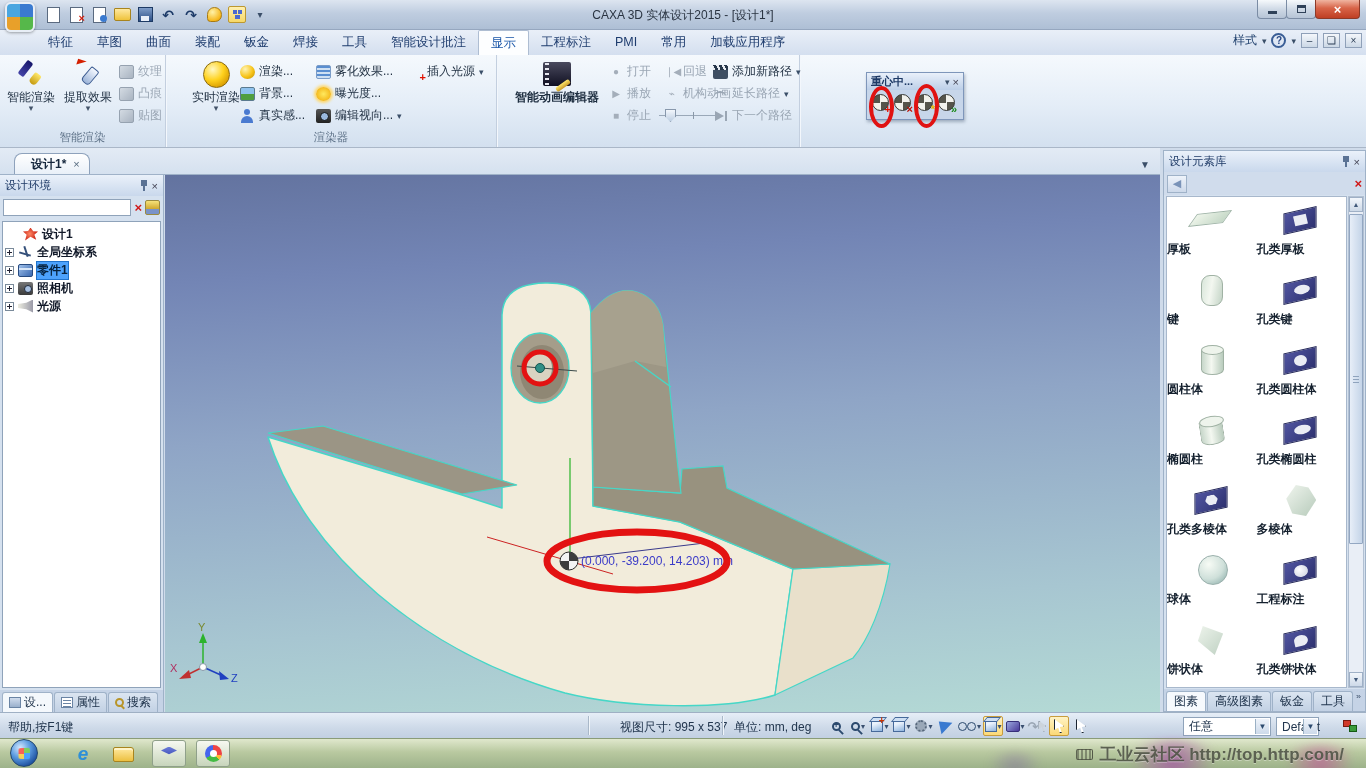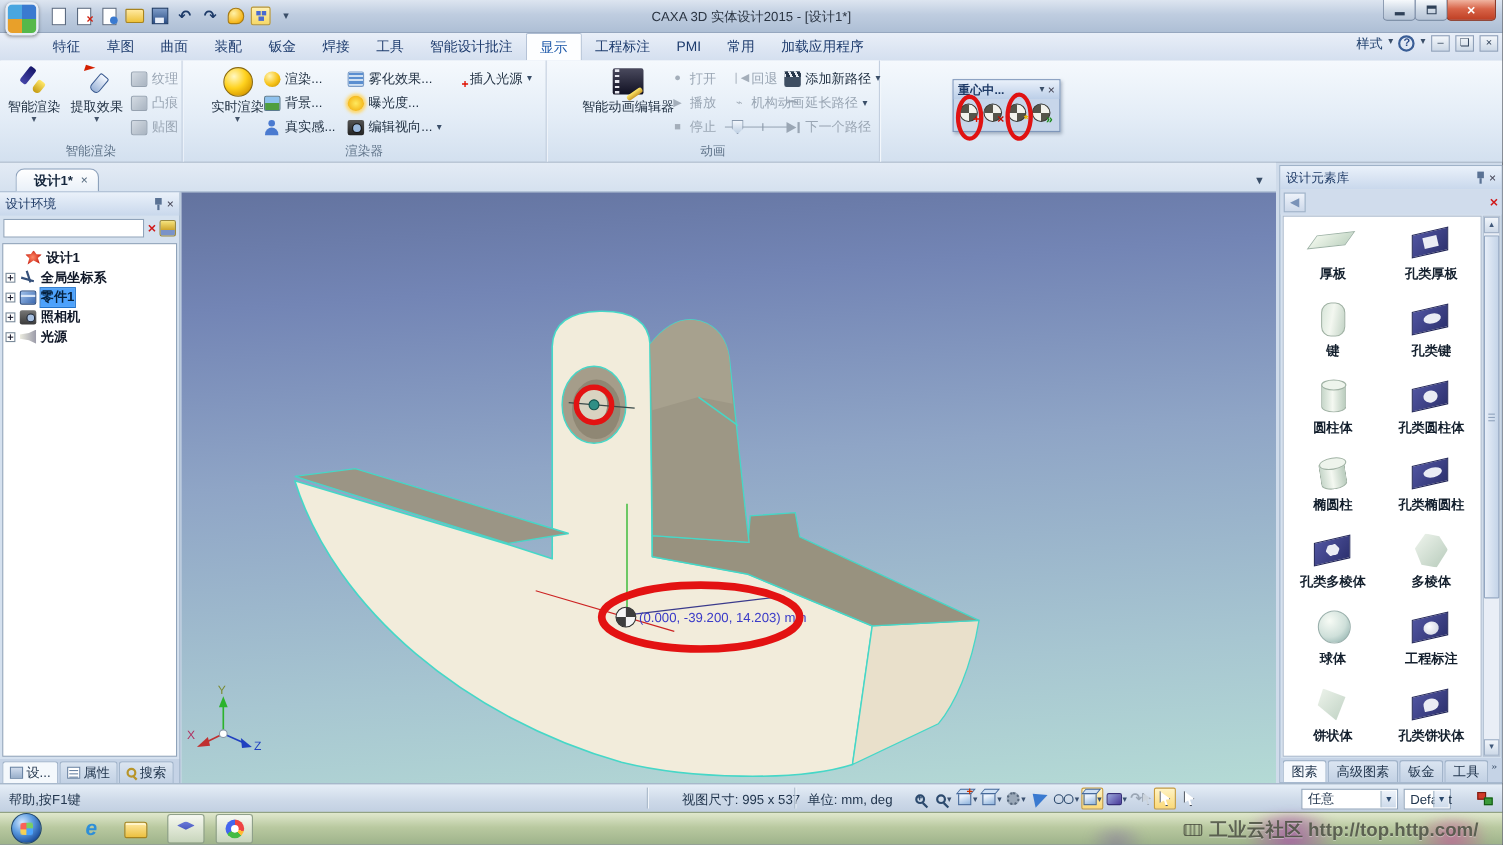--- a/index.html
+++ b/index.html
@@ -42,21 +42,21 @@
   .wbtn.close{width:45px;background:linear-gradient(#f0b4a0,#d86448 45%,#bf3f24);border-color:#8d3a28;
     color:#fff;font-weight:bold;font-size:13px;}
 
   
   .tabrow{position:absolute;left:0;top:30px;width:1366px;height:25px;
     background:linear-gradient(#e9eff8,#d4dfef);}
   .tabs{position:absolute;left:36px;top:0;display:flex;height:25px;}
   .rtab{padding:0 12px;line-height:24px;font-size:12.5px;color:#1e3c6e;white-space:nowrap;}
   .rtab.active{background:#fdfeff;border:1px solid #aebdd2;border-bottom:none;
     border-radius:2px 2px 0 0;color:#1a56a8;}
-  .tabrow-right{position:absolute;right:4px;top:2px;display:flex;gap:5px;font-size:12px;color:#23436f;}
+  .tabrow-right{position:absolute;right:4px;top:2px;display:flex;align-items:center;gap:5px;font-size:12px;color:#23436f;}
   .helpcirc{width:15px;height:15px;border-radius:50%;border:2px solid #3a5e96;color:#2a4a86;
     font-size:10px;font-weight:bold;display:flex;align-items:center;justify-content:center;}
   .mdibtn{width:17px;height:15px;border:1px solid #8fa0b8;background:linear-gradient(#f4f7fb,#ccd8e6);
     display:flex;align-items:center;justify-content:center;font-size:10px;color:#2f4158;}
   .tinyarr{font-size:9px;color:#3a4e68;}
 
   
   .ribbon{position:absolute;left:0;top:55px;width:1366px;height:93px;
     background:linear-gradient(#f5f9fd,#e4edf7 55%,#d3e0ef);border-bottom:1px solid #aab7c8;}
   .rgroup{position:absolute;top:0;bottom:0;border-right:1px solid #c3cfdf;box-shadow:1px 0 0 #f3f7fc;}
@@ -194,21 +194,21 @@
 
   
   .rightpanel{position:absolute;left:1163px;top:150px;width:203px;height:562px;
     background:#d5e1ef;border:1px solid #9fb2c8;}
   .rp-nav{height:23px;display:flex;align-items:center;padding:1px 3px;gap:4px;background:#d0dcec;}
   .backbtn{width:20px;height:18px;border:1px solid #9fb2c8;background:linear-gradient(#eef3fa,#cdd9ea);
     display:flex;align-items:center;justify-content:center;color:#7a93b8;font-size:11px;}
   .rp-nav .sp{flex:1;}
   .rp-grid{position:absolute;left:2px;right:18px;top:45px;bottom:23px;background:#fff;border:1px solid #a8b8cc;
     display:grid;grid-template-columns:1fr 1fr;grid-auto-rows:70px;padding-top:2px;overflow:hidden;}
-  .lib-item{text-align:center;}
+  .lib-item{text-align:left;}
   .lib-label{font-size:12px;font-weight:bold;color:#14202e;margin-top:1px;}
   .lib-ico{display:block;width:46px;height:38px;position:relative;margin:3px auto 0;}
   .lib-ico i{position:absolute;display:block;}
   .slab i.a{left:5px;top:10px;width:32px;height:13px;background:linear-gradient(120deg,#eef5ea,#c4d7c6);
     border:1px solid #9cb2a4;transform:skewX(-40deg) rotate(-7deg);}
   .key i.a{left:12px;top:3px;width:22px;height:31px;background:linear-gradient(100deg,#d8e6da,#f3f7f0 45%,#c2d3c5);
     border:1px solid #a0b2a4;border-radius:9px;}
   .cyl i.a{left:12px;top:8px;width:23px;height:25px;border:1px solid #a0b2a4;border-top:none;
     background:linear-gradient(90deg,#c7d7ca,#f4f8f1 45%,#b9ccbd);border-radius:0 0 50% 50%/0 0 22% 22%;}
   .cyl i.b{left:12px;top:3px;width:23px;height:10px;border-radius:50%;background:#eef4ec;border:1px solid #a0b2a4;}
@@ -449,21 +449,21 @@
       </div>
       <div class="srow" style="left:240px;top:8px;">
         <span class="si-lampwrap"><span class="si si-lamp" style="width:15px;height:14px;"></span></span>
         <span>插入光源</span>
         <span class="tinyarr">▾</span>
       </div>
       <div class="glabel">渲染器</div>
     </div>
 
     <div class="rgroup" style="left:497px;width:303px;">
-      <div class="bigbtn" style="left:24px;width:100px;">
+      <div class="bigbtn" style="left:10px;width:100px;font-weight:bold;">
         <div class="bicon">
             <span class="i-film"></span>
           </div>
         <div class="blabel">智能动画编辑器</div>
       </div>
       <div class="srow dis" style="left:112px;top:8px;">
         <span class="tchar">●</span>
         <span>打开</span>
       </div>
       <div class="srow dis" style="left:168px;top:8px;">
@@ -490,21 +490,20 @@
       </div>
       <div class="srow dis" style="left:216px;top:30px;">
         <span class="si si-curve"></span>
         <span>延长路径</span>
         <span class="tinyarr">▾</span>
       </div>
       <div class="srow dis" style="left:216px;top:52px;">
         <span class="si si-next"></span>
         <span>下一个路径</span>
       </div>
-      <div class="glabel">动画</div>
     </div>
   </div>
 
   <div class="float-tb">
     <div class="ft-title">
       <span>重心中...</span>
       <span class="sp"></span>
       <span class="tinyarr">▾</span>
       <span class="ft-x">×</span>
     </div>

